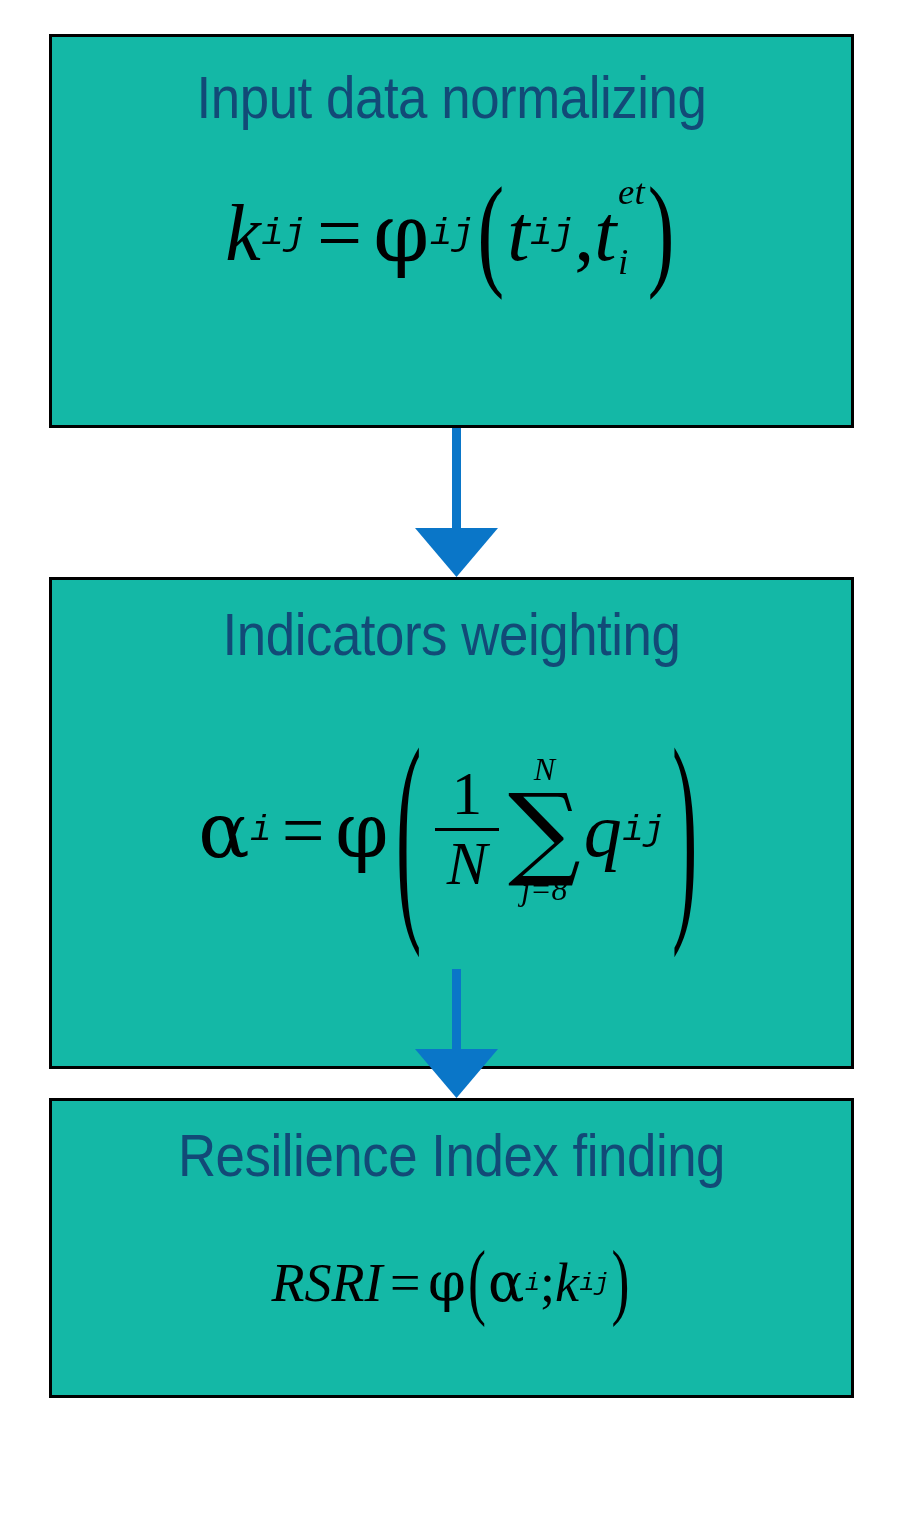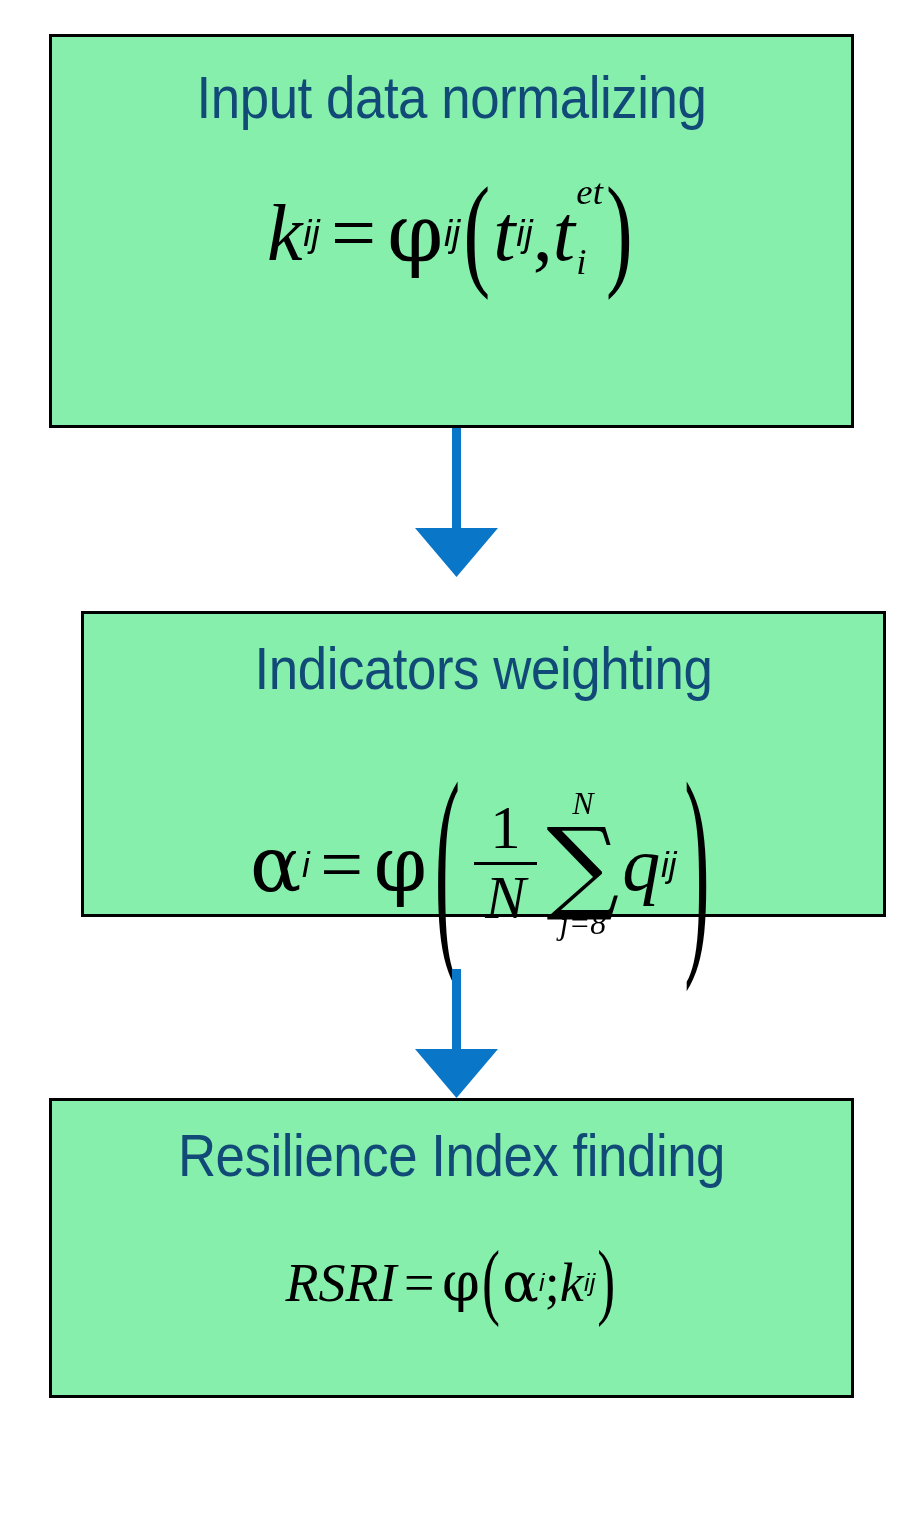--- a/index.html
+++ b/index.html
@@ -21,26 +21,26 @@
     top: 0;
     width: 900px;
     height: 1519px;
   }
 
   .step-box {
     position: absolute;
     left: 49px;
     width: 805px;
     border: 3px solid #000000;
-    background: #86efac;
+    background: #14b8a6;
     box-sizing: border-box;
   }
 
   #box-1 { top: 34px;   height: 394px; }
-  #box-2 { top: 611px;  height: 306px; margin-left: 32px; }
+  #box-2 { top: 577px;  height: 492px; }
   #box-3 { top: 1098px; height: 300px; }
 
   .box-title {
     position: absolute;
     left: 0;
     right: 0;
     text-align: center;
     color: #124A77;
     font-family: "Liberation Sans", sans-serif;
     font-weight: 400;
@@ -79,21 +79,21 @@
     font-style: normal;
     margin: 0 .14em;
   }
   .greek {
     font-family: "DejaVu Serif", serif;
     font-style: normal;
   }
   .sub, .sup {
     font-size: .46em;
     font-style: italic;
-    font-family: Liberation Sans, sans-serif;
+    font-family: Liberation Mono, monospace;
   }
   .sub { vertical-align: -0.30em; margin-left: .02em; }
   .subsup {
     display: inline-flex;
     flex-direction: column;
     align-items: flex-start;
     vertical-align: middle;
     font-size: .46em;
     font-style: italic;
     line-height: .95;

